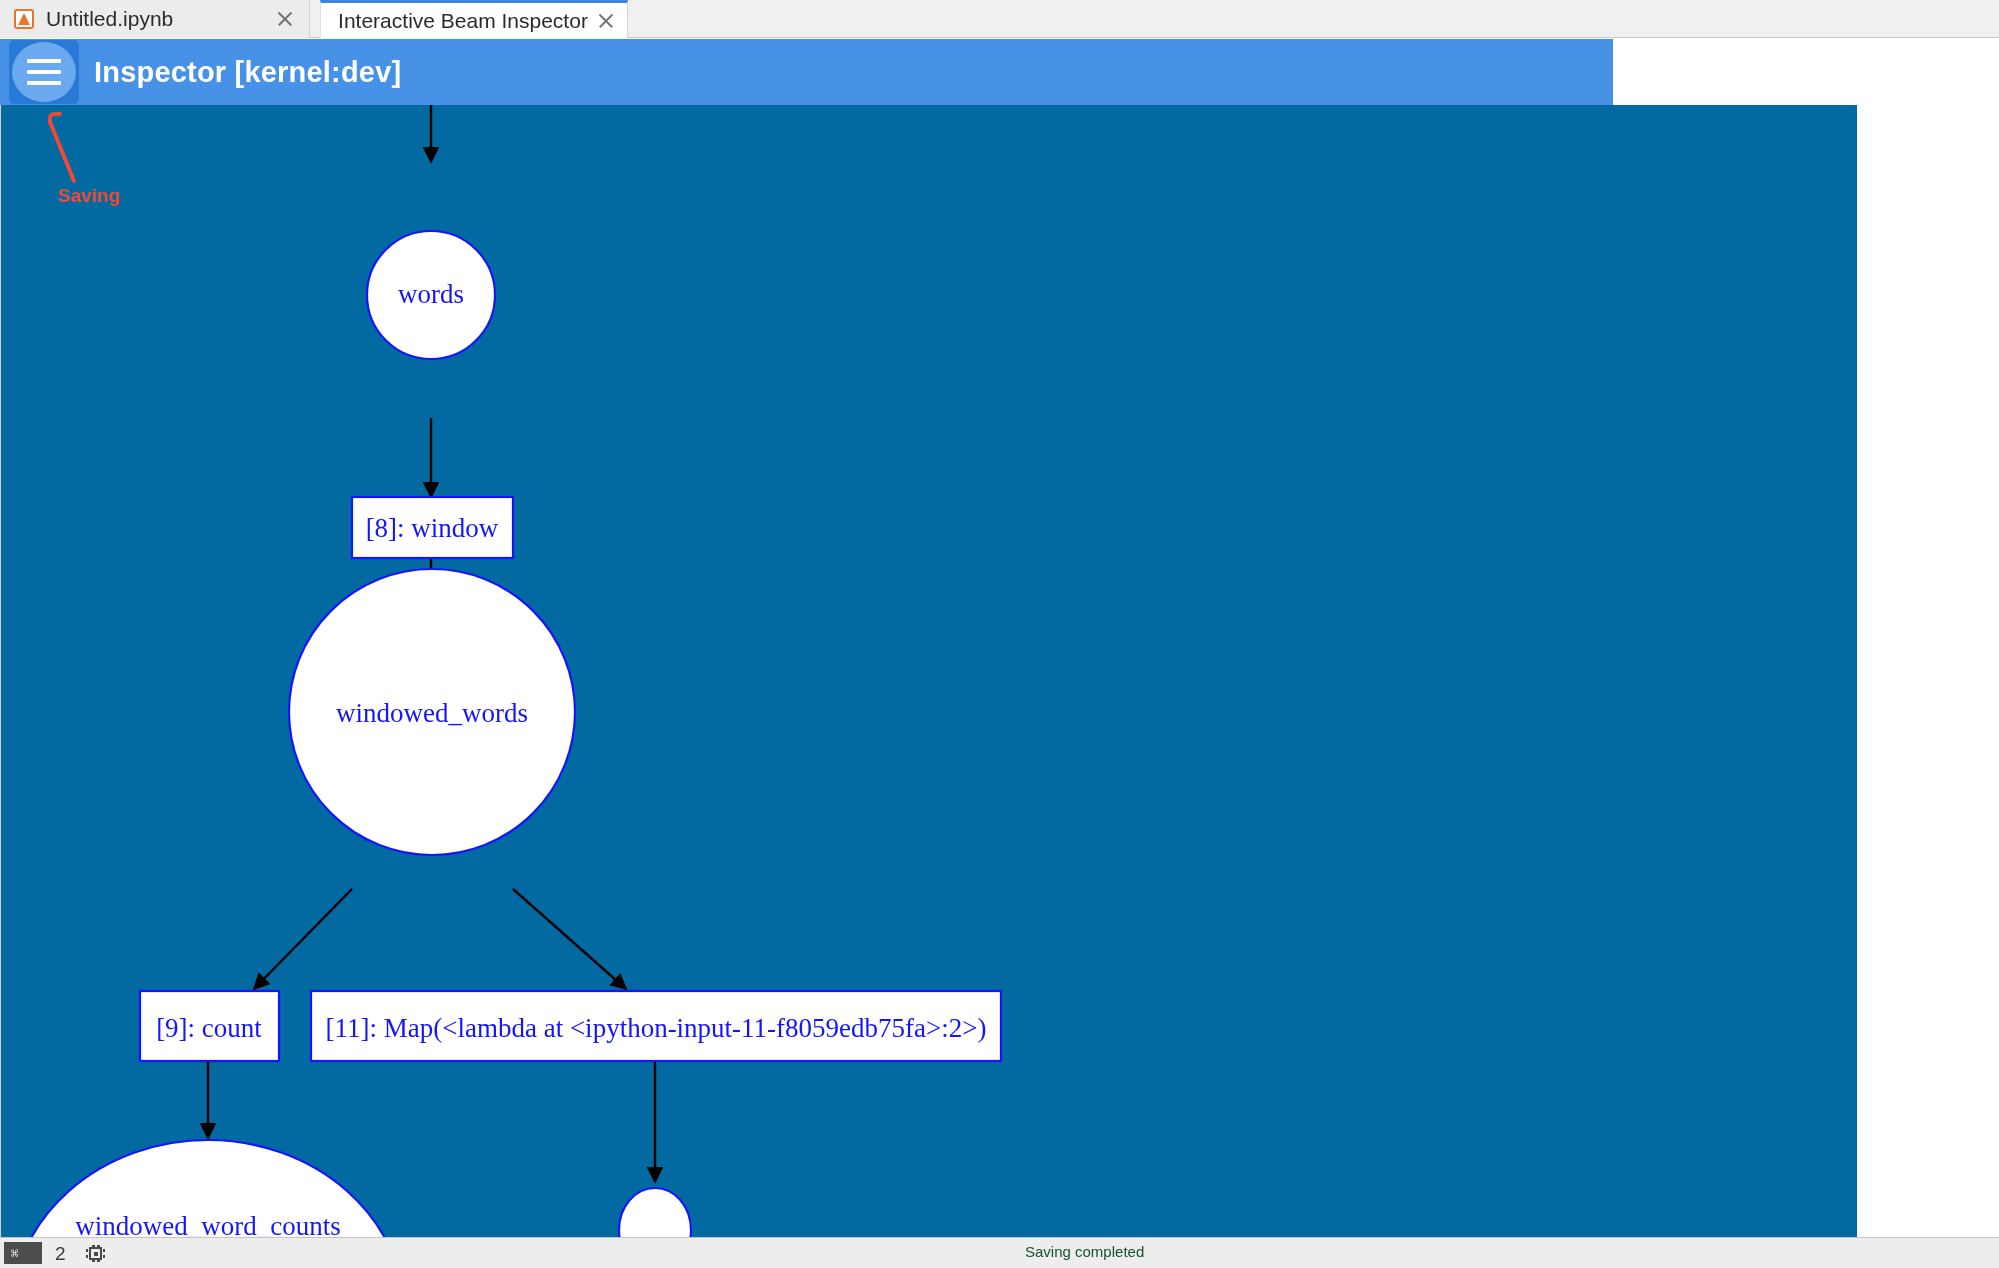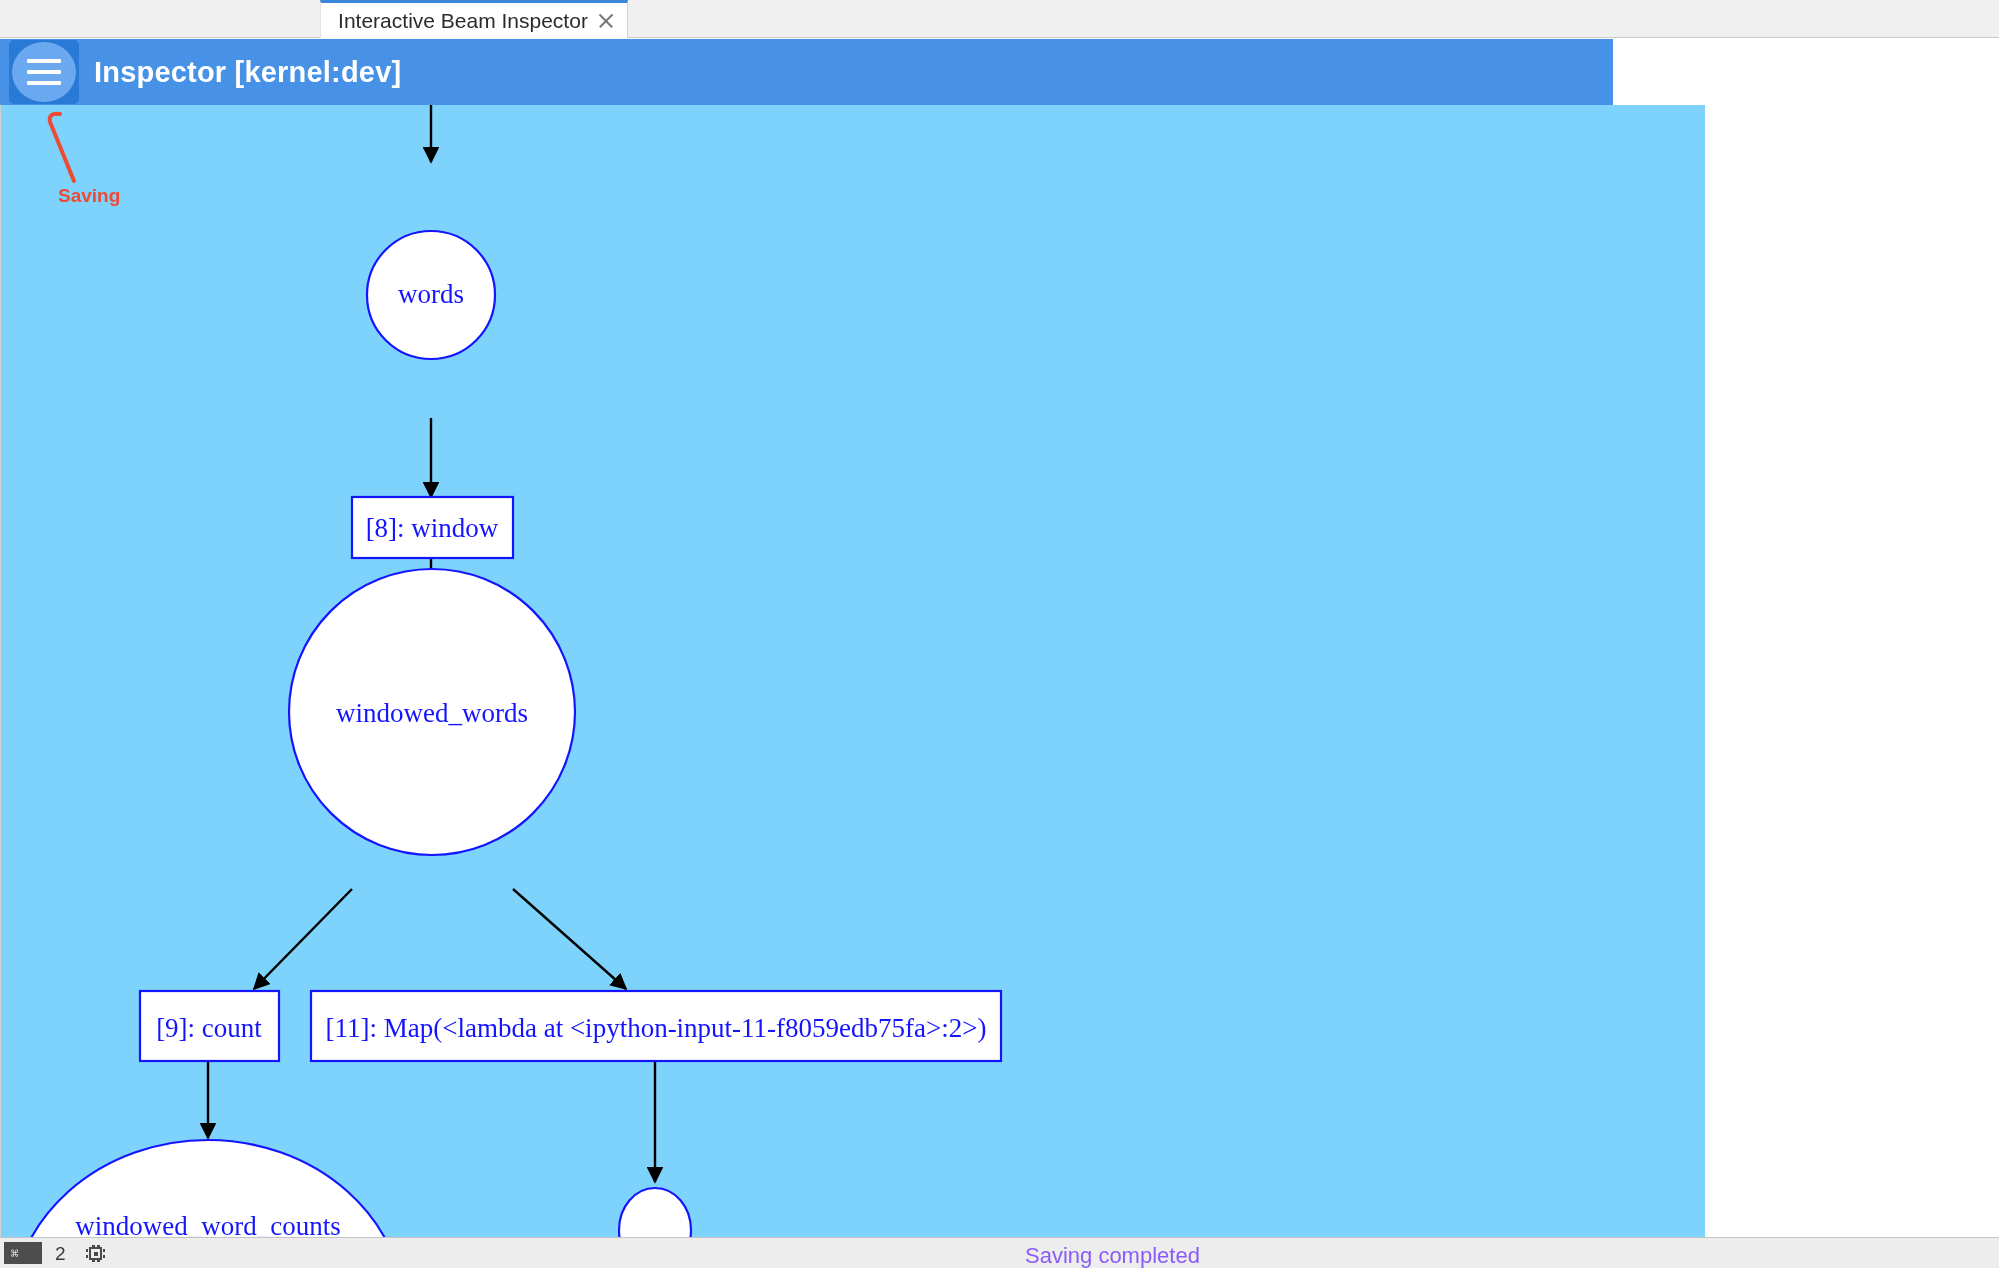--- a/index.html
+++ b/index.html
@@ -134,23 +134,23 @@
     font-size: 29px;
     font-weight: bold;
     letter-spacing: .2px;
     white-space: nowrap;
   }
 
   
   .canvas {
     position: absolute;
     left: 0; top: 105px;
-    width: 1705px;
+    width: 1857px;
     height: 1132px;
-    background: #7dd3fc;
+    background: #0369a1;
     border-left: 1px solid #d0d0d0;
     box-sizing: border-box;
     overflow: hidden;
     padding-left: 28px;
   }
   .graph-svg { position: absolute; left: 0; top: 0; }
   .node-label {
     font-family: "Liberation Serif", serif;
     fill: #1414ff;
   }
@@ -217,29 +217,34 @@
     background: #4a4a4a;
   }
   .status-chip i {
     position: absolute;
     width: 2px; height: 3px;
     background: #4a4a4a;
   }
   .status-msg {
     position: absolute;
     left: 1025px; top: 5px;
-    font-size: 22px;
-    color: #8b5cf6;
+    font-size: 15px;
+    color: #14532d;
     white-space: nowrap;
   }
 </style>
 </head>
 <body>
 
 <div class="tabbar">
+  <div class="tab inactive">
+    <span class="nb-icon"></span>
+    <span class="tab-label">Untitled.ipynb</span>
+    <span class="tab-close"></span>
+  </div>
   <div class="tab active">
     <span class="tab-label">Interactive Beam Inspector</span>
     <span class="tab-close"></span>
   </div>
 </div>
 
 <div class="header">
   <div class="menu-btn">
     <div class="halo"></div>
     <div class="bars">

